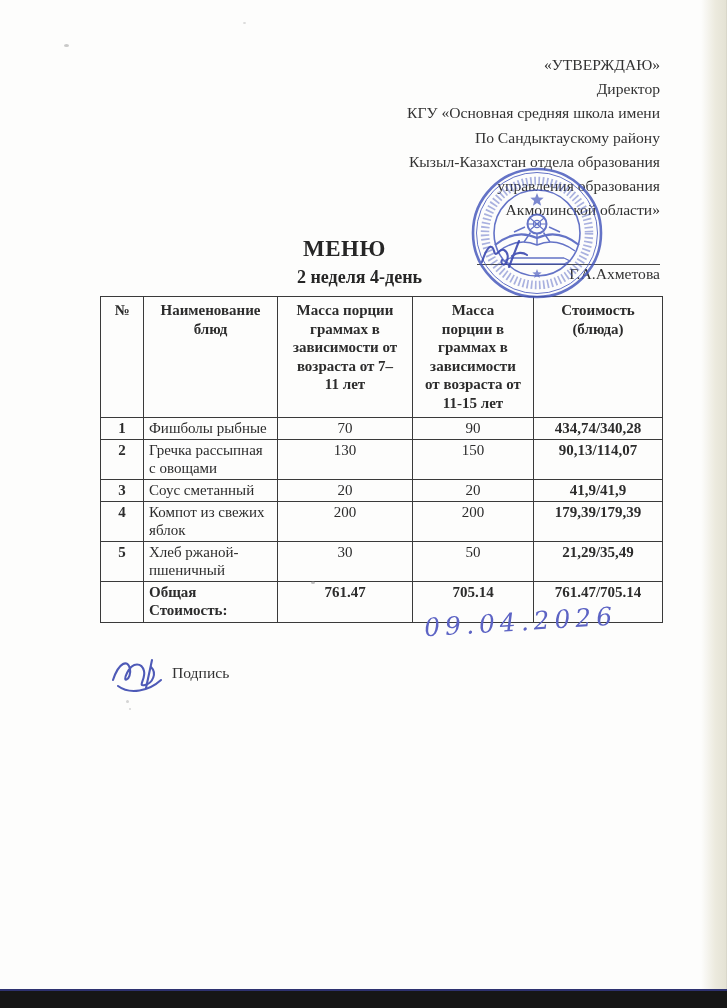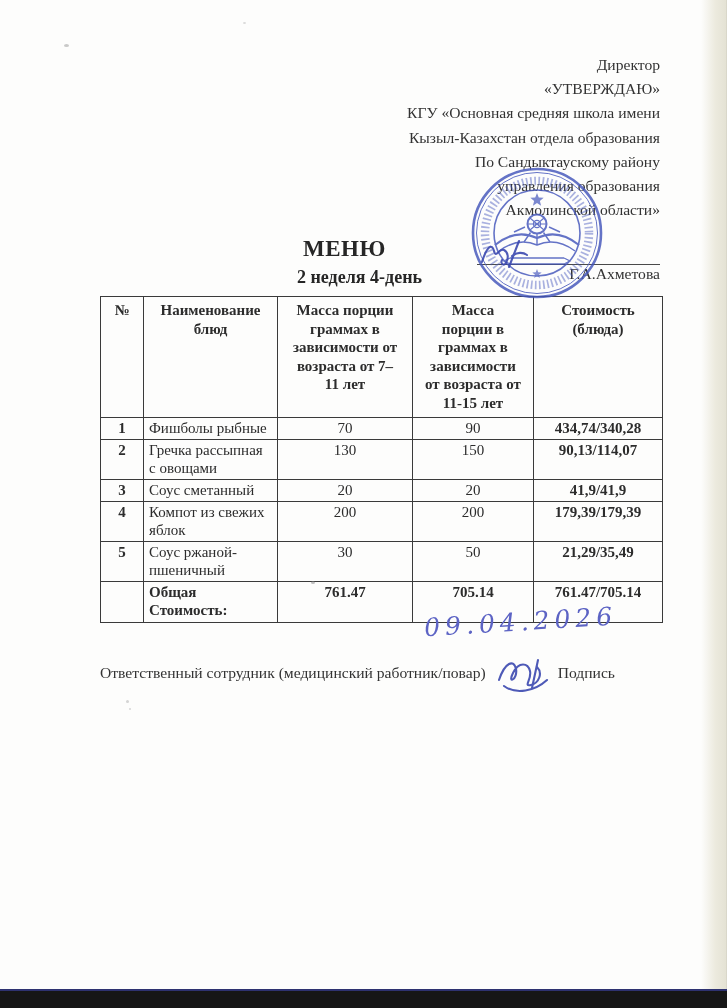--- a/index.html
+++ b/index.html
@@ -78,25 +78,25 @@
   .sp3{left:311px;top:581px;width:4px;height:3px;opacity:.55;}
   .sp4{left:126px;top:700px;width:3px;height:3px;opacity:.35;}
   .sp5{left:129px;top:708px;width:2px;height:2px;opacity:.35;}
 </style>
 </head>
 <body>
 
 <div class="page">
 
   <div class="approval">
+    <div>«УТВЕРЖДАЮ»</div>
     <div>Директор</div>
-    <div>«УТВЕРЖДАЮ»</div>
     <div>КГУ «Основная средняя школа имени</div>
+    <div>По Сандыктаускому району</div>
     <div>Кызыл-Казахстан отдела образования</div>
-    <div>По Сандыктаускому району</div>
     <div>управления образования</div>
     <div>Акмолинской области»</div>
   </div>
 
   <div class="sign-row">
     <span class="sign-line"></span>
     <span class="sign-name">Г.А.Ахметова</span>
   </div>
 
   <svg class="sig1" viewBox="0 0 62 32">
@@ -169,39 +169,38 @@
     </tr>
     <tr class="rd">
       <td class="num">4</td>
       <td class="name">Компот из свежих яблок</td>
       <td class="mass">200</td>
       <td class="mass">200</td>
       <td class="cost">179,39/179,39</td>
     </tr>
     <tr class="rd">
       <td class="num">5</td>
-      <td class="name">Соус ржаной-пшеничный</td>
+      <td class="name">Хлеб ржаной-пшеничный</td>
       <td class="mass">30</td>
       <td class="mass">50</td>
       <td class="cost">21,29/35,49</td>
     </tr>
     <tr class="total">
       <td class="num"></td>
       <td class="name">Общая Стоимость:</td>
       <td class="mass">761.47</td>
       <td class="mass">705.14</td>
       <td class="cost">761.47/705.14</td>
     </tr>
   </tbody>
     </table>
 
   <div class="hand-date">09.04.2026</div>
 
   <div class="footer-row">
-    <span>Ответственный сотрудник (медицинский работник/повар)</span>
     <svg class="sig2" viewBox="0 0 60 44">
       <g fill="none" stroke="#3c49b0" stroke-width="2.1" stroke-linecap="round" opacity=".9">
         <path d="M5,30 C11,12 20,9 22,19 C24,29 13,35 19,23 C25,11 34,13 36,21 C38,29 29,37 37,35 C45,33 49,23 43,17"></path>
         <path d="M10,36 C22,45 41,41 53,30"></path>
         <path d="M44,10 L38,38"></path>
       </g>
     </svg>
     <span>Подпись</span>
   </div>
 

